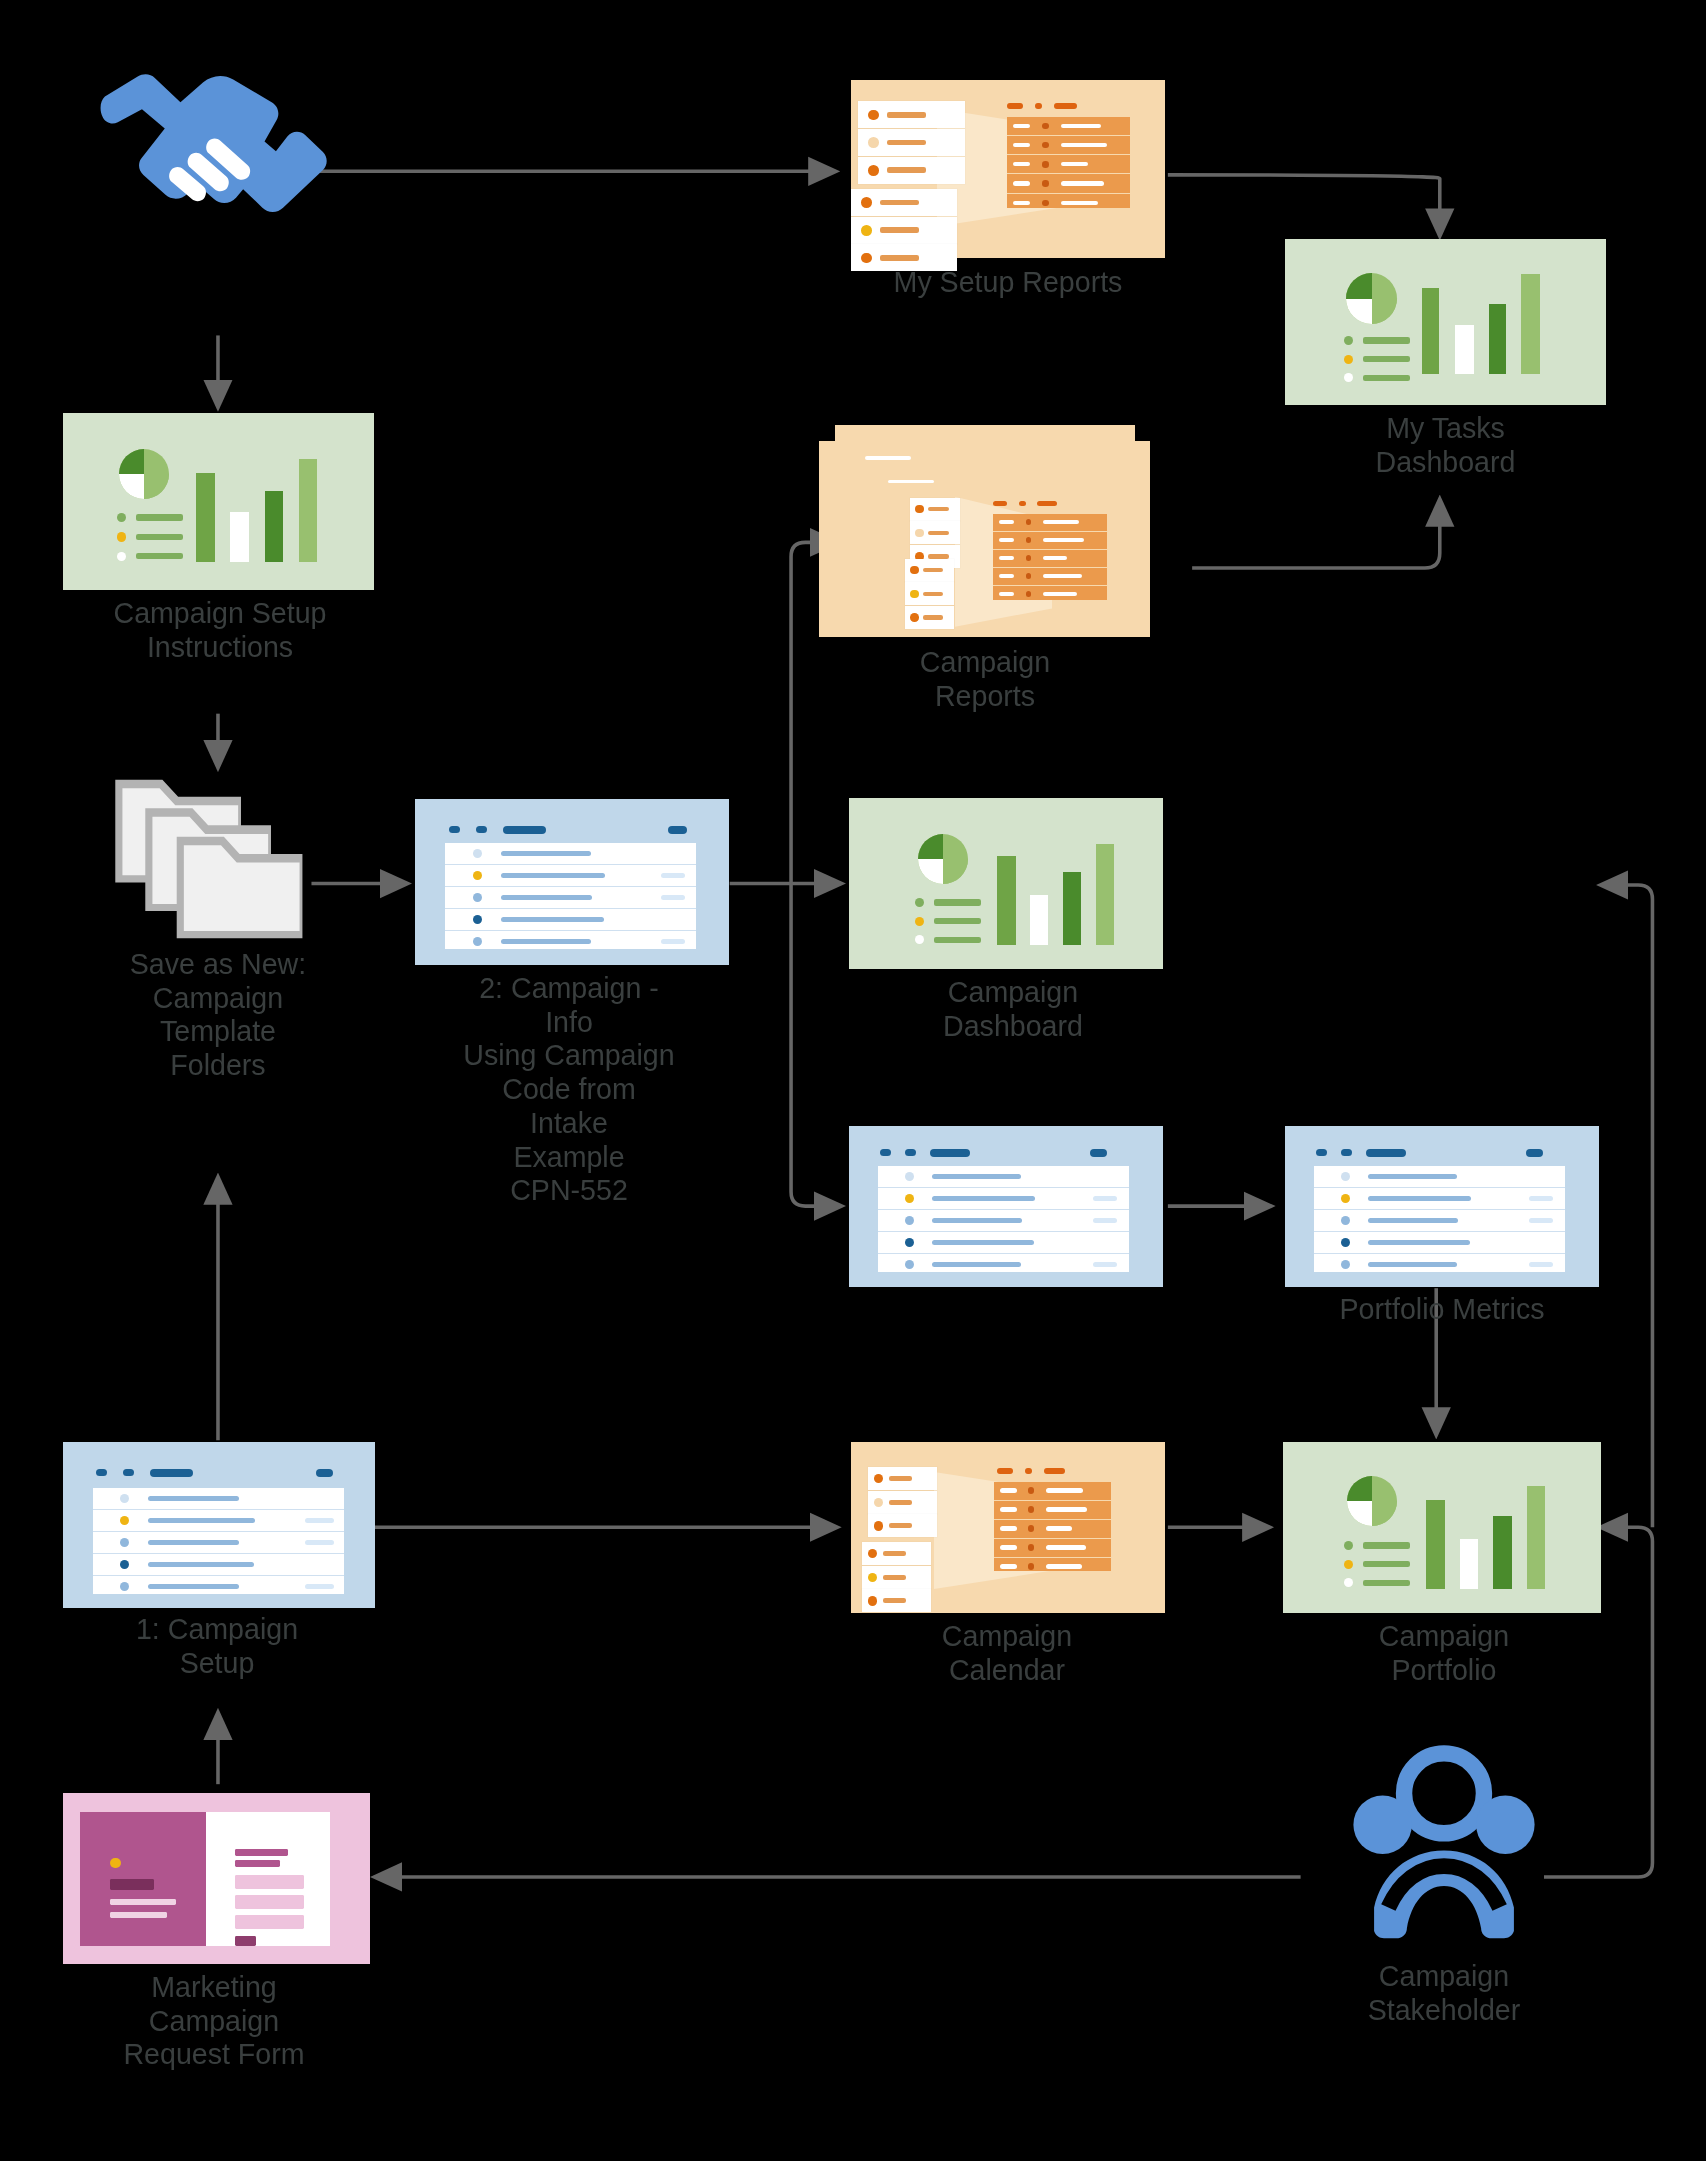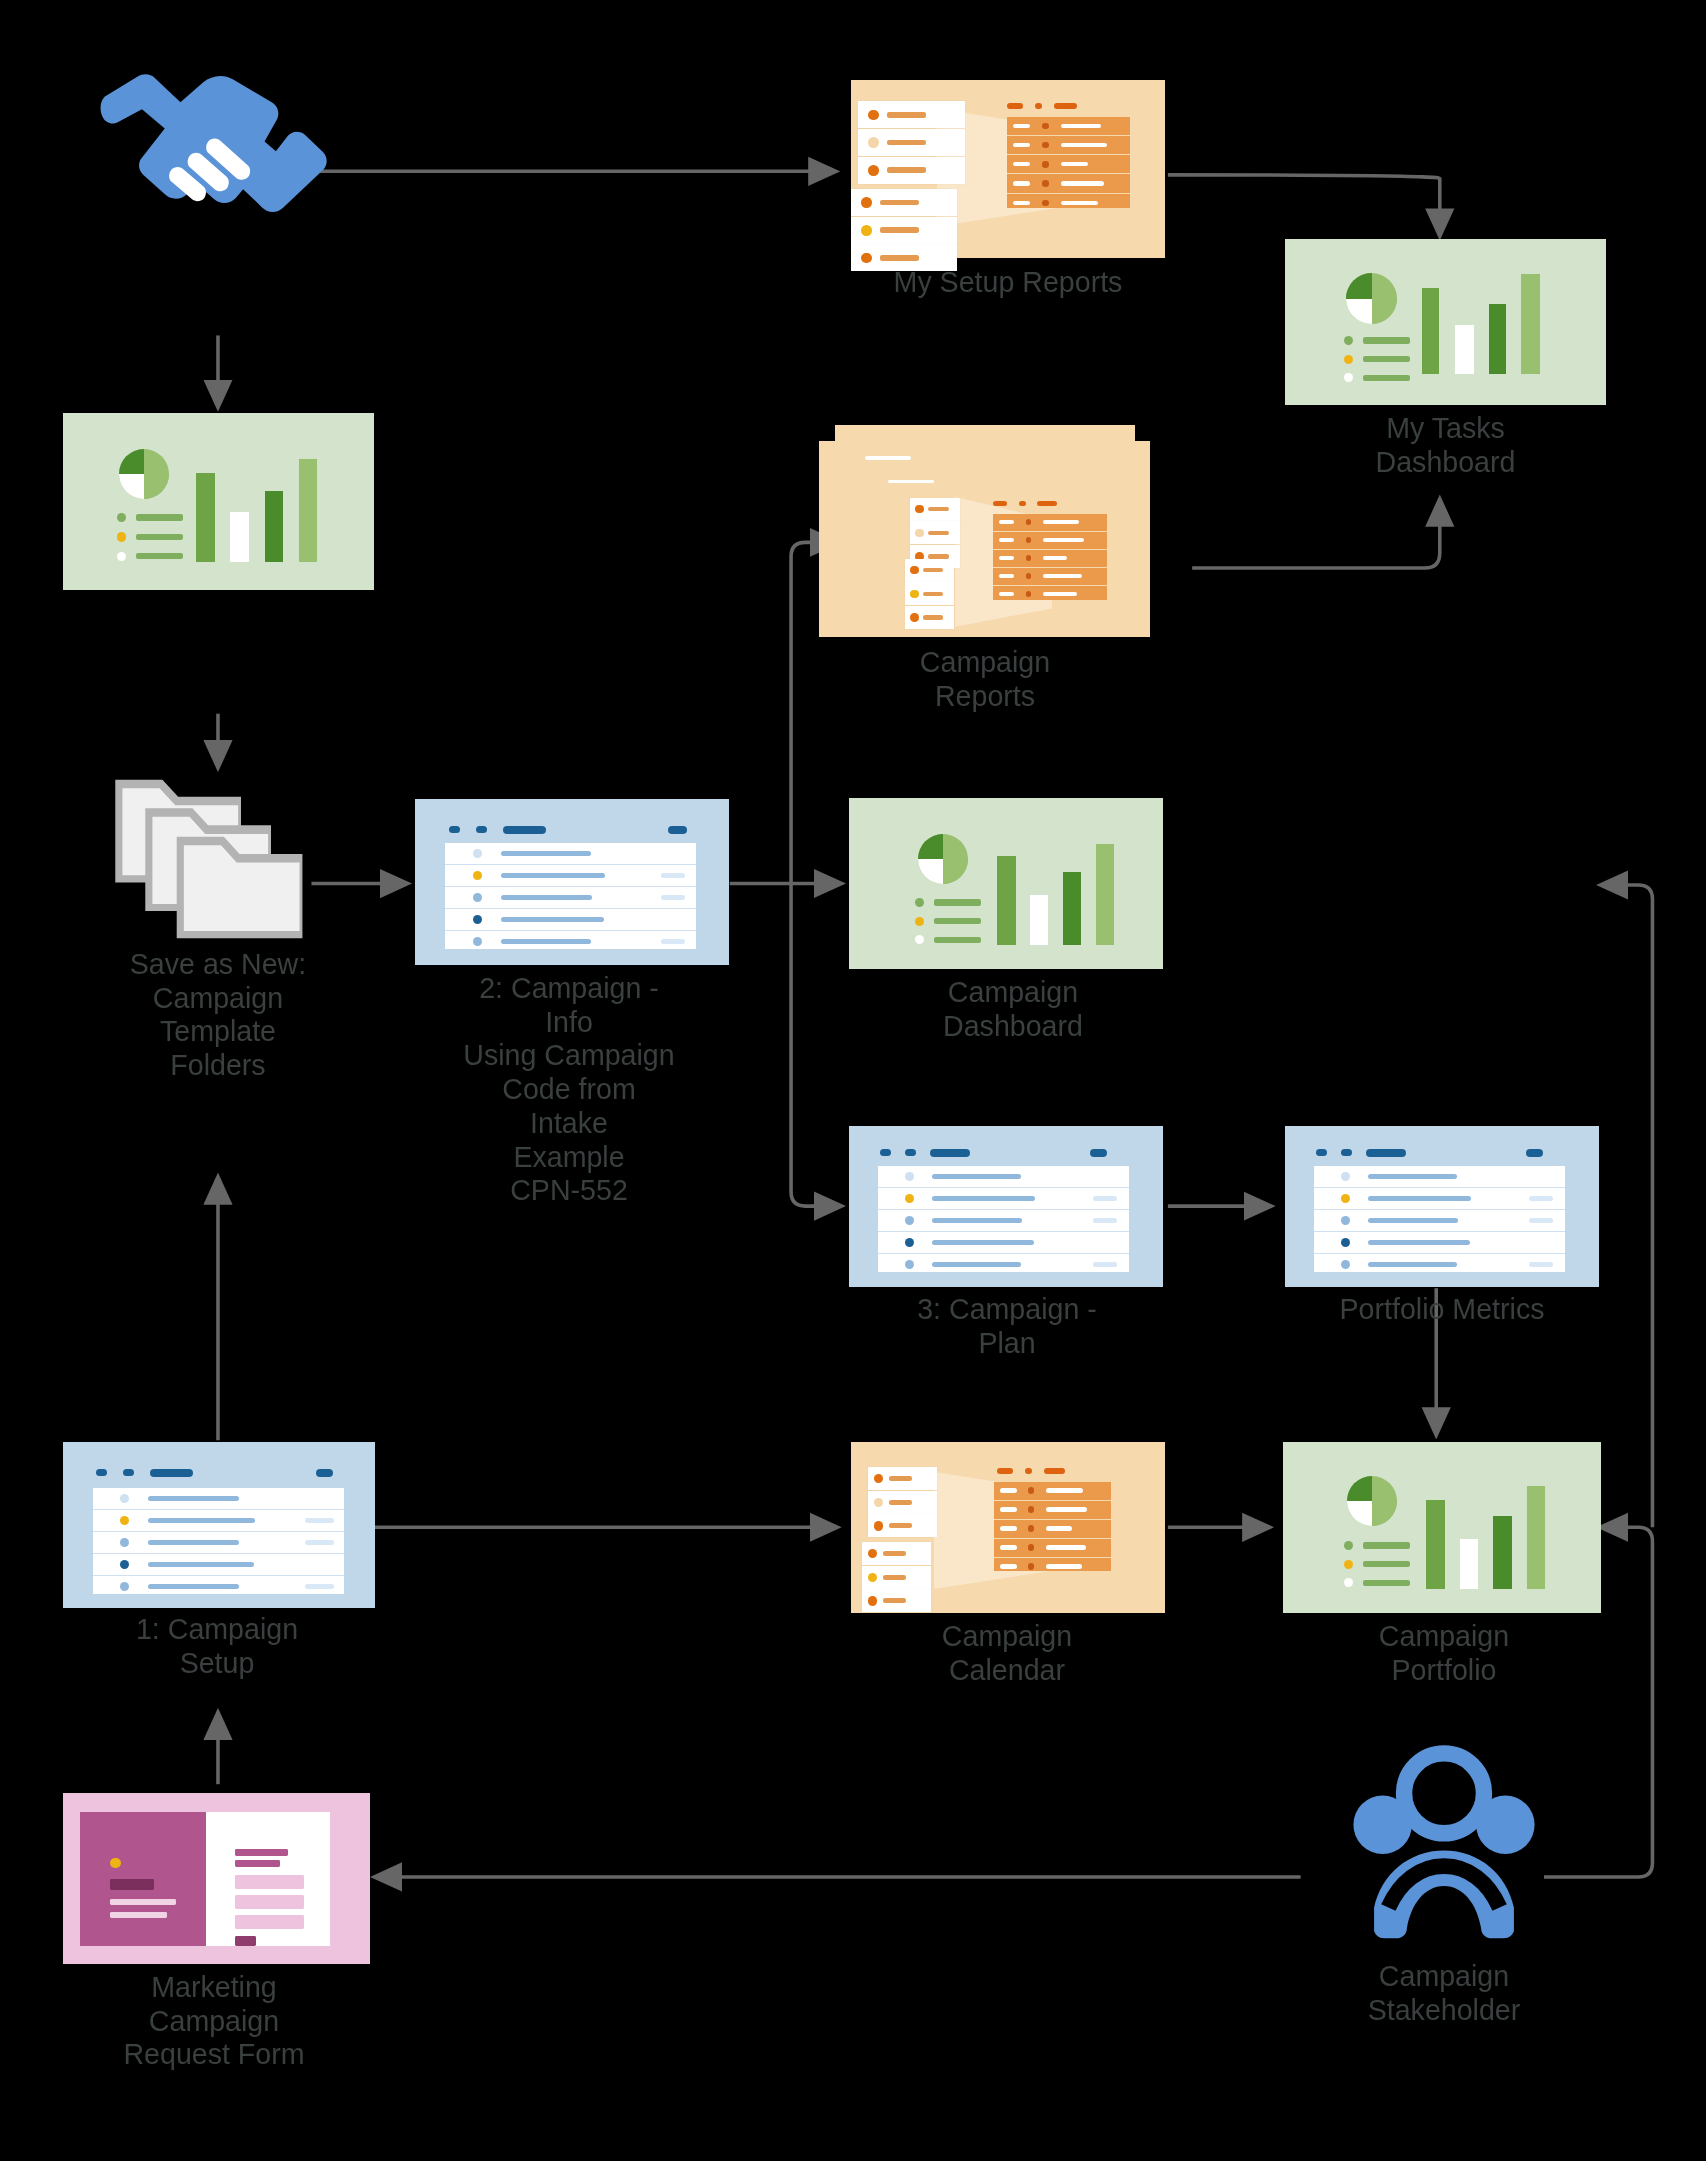--- a/index.html
+++ b/index.html
@@ -257,20 +257,22 @@
             <div class="bar" style="width:47px;height:6.4px;margin-left:9.3px;"></div>
           </div>
       </div>
       <div class="bars" style="left:133px;top:28.6px;height:120px;gap:15.7px;">
         <i style="width:18.6px;height:89px;background:#6fa446;"></i>
         <i style="width:18.6px;height:50px;background:#ffffff;"></i>
         <i style="width:18.6px;height:71px;background:#4a8b2c;"></i>
         <i style="width:18.6px;height:103px;background:#98c06f;"></i>
       </div>
     </div>
+    <div class="label wide" style="top:184px;">Campaign Setup
+Instructions</div>
   </div>
 
   <div class="node" style="left:819px;top:425px;width:343px;height:300px;">
     <div style="position:absolute;left:15.7px;top:0;width:300px;height:196px;background:#f7d9ae;"></div>
     <div style="position:absolute;left:31px;top:15.7px;width:300px;height:196px;background:#f7d9ae;"></div>
     <div class="rep" style="position:absolute;left:0px;top:15.7px;width:314px;height:196px;">
       <div style="position:absolute;left:46px;top:15.7px;width:46px;height:3.6px;background:#fff;border-radius:2.1px;"></div>
       <div style="position:absolute;left:69px;top:39px;width:46px;height:3.6px;background:#fff;border-radius:2.1px;"></div>
       <div class="fan" style="left:136px;top:56px;width:97px;height:130px;clip-path:polygon(0 0,100% 18%,100% 86%,0 100%);"></div>
       <div class="cards" style="left:91px;top:57px;width:50px;">
@@ -459,22 +461,20 @@
             <div class="dt" style="width:9.3px;height:9.3px;background:#1b6094;margin-left:27px;"></div>
             <div class="ln" style="width:102px;height:5px;margin-left:18.6px;"></div>
           </div>
         <div class="r" style="height:21px;">
             <div class="dt" style="width:9.3px;height:9.3px;background:#90b7dc;margin-left:27px;"></div>
             <div class="ln" style="width:89px;height:5px;margin-left:18.6px;"></div>
             <div class="tail" style="width:24px;height:5px;right:11.4px;"></div>
           </div>
       </div>
     </div>
-    <div class="label narrow" style="top:167px;left:158px;">3: Campaign -
-Plan</div>
   </div>
 
   <div class="node" style="left:1285px;top:1126px;width:321px;height:200px;">
     <div class="blue" style="width:314px;height:161px;">
       <div class="top" style="left:31px;top:23px;gap:14.3px;">
         <i style="width:10.7px;height:7.1px;"></i>
           <i style="width:10.7px;height:7.1px;"></i>
           <i style="width:40px;height:7.9px;"></i>
         <i style="width:17px;height:7.9px;margin-left:106px;"></i>
       </div>

